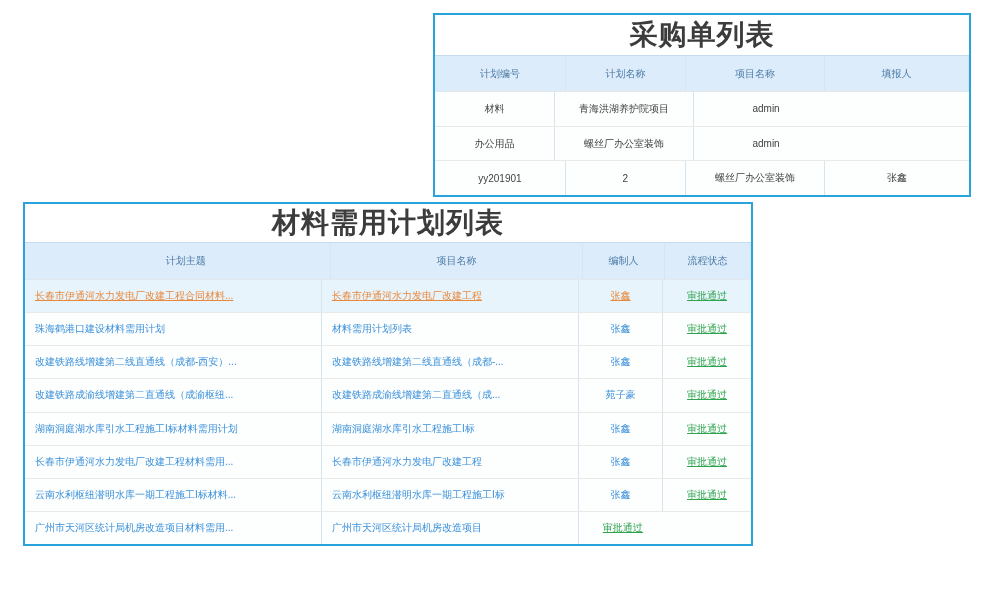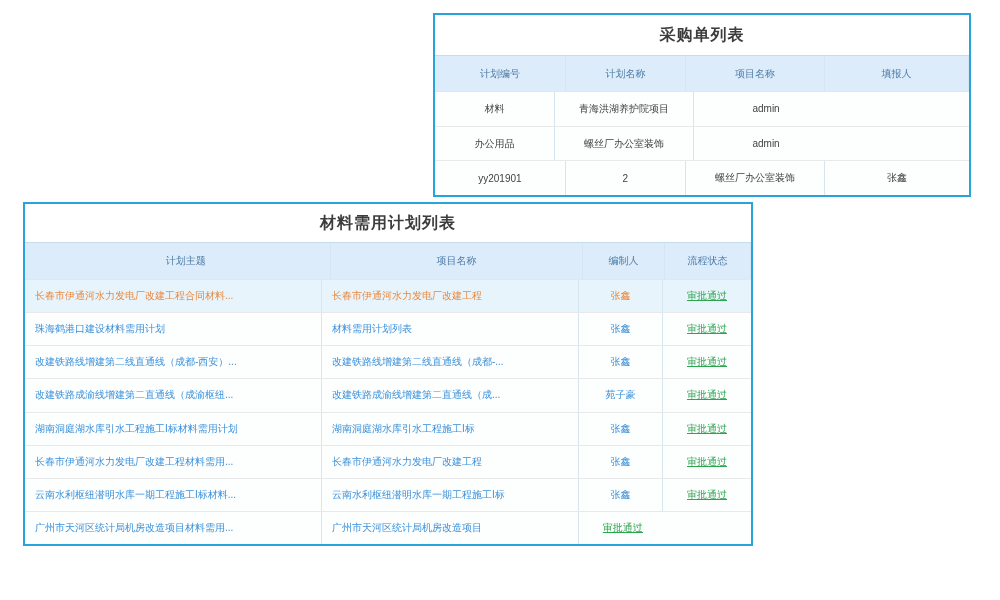--- a/index.html
+++ b/index.html
@@ -22,21 +22,21 @@
     background:#fff;
     border:2px solid var(--panel-border);
     display:flex;
     flex-direction:column;
   }
   #purchase-panel{left:433px;top:13px;width:538px;height:184px;}
   #material-panel{left:23px;top:202px;width:730px;height:344px;z-index:2;}
   .panel-title{
     flex:0 0 40px;
     display:flex;align-items:center;justify-content:center;
-    font-size:16px;font-weight:bold;color:#3c3c3c;
+    font-size:28px;font-weight:bold;color:#3c3c3c;
     background:#fff;
     letter-spacing:1px;
   }
   #material-panel .panel-title{flex-basis:38px;}
   .thead{
     flex:0 0 37px;
     display:flex;
     background:var(--header-bg);
     border-top:1px solid #c6dcee;
     border-bottom:1px solid #e0e8ee;
@@ -65,21 +65,21 @@
   .pc1{width:22.5%;}
   .pc2{width:26%;}
   .pc3{width:27%;}
   
   .mc0{width:40.9%;}
   .mc1{width:35.4%;}
   .mc2{width:11.6%;}
   .mc3{width:12.1%;}
   .left{justify-content:flex-start;padding:0 10px;}
   .link{color:var(--link-blue);cursor:pointer;}
-  .org{color:var(--hl-orange);}
+  .org{color:var(--hl-orange);text-decoration:underline;}
   .status{color:var(--status-green);text-decoration:underline;cursor:pointer;}
 </style>
 </head>
 <body>
 
 <div class="panel" id="purchase-panel">
   <div class="panel-title">采购单列表</div>
   <div class="thead">
       <div class="cell pc0">计划编号</div>
       <div class="cell pc1">计划名称</div>

